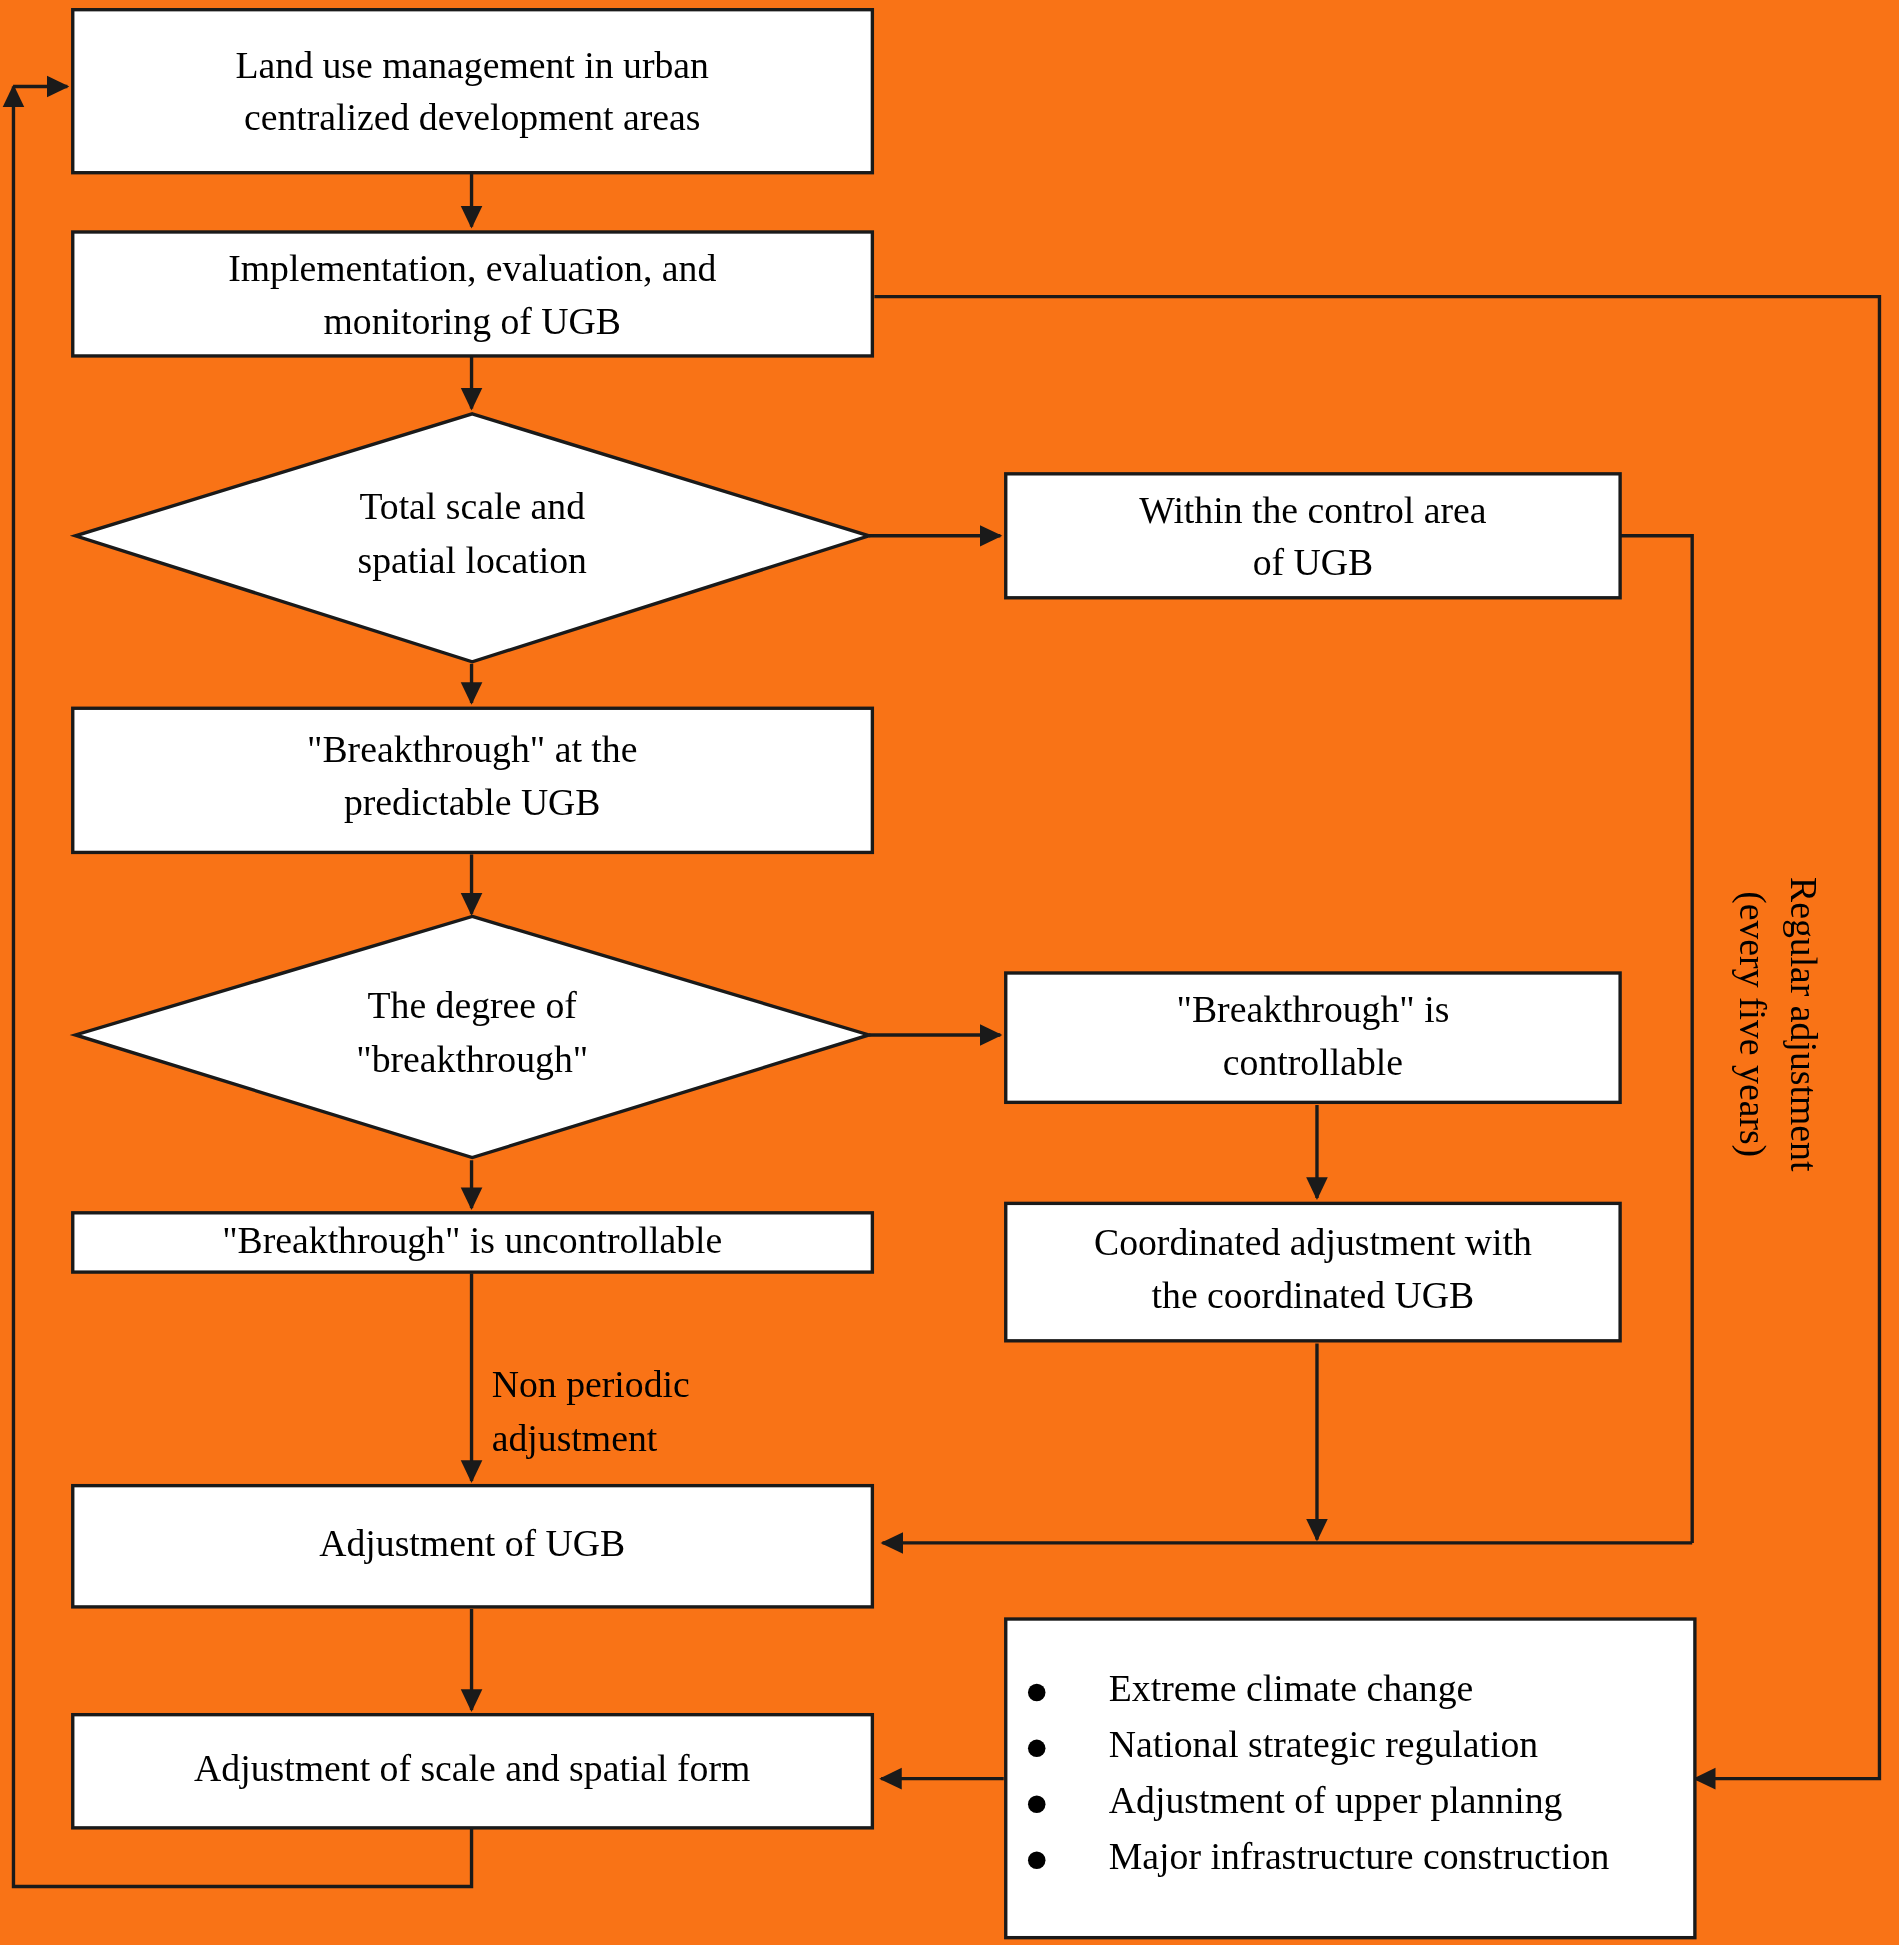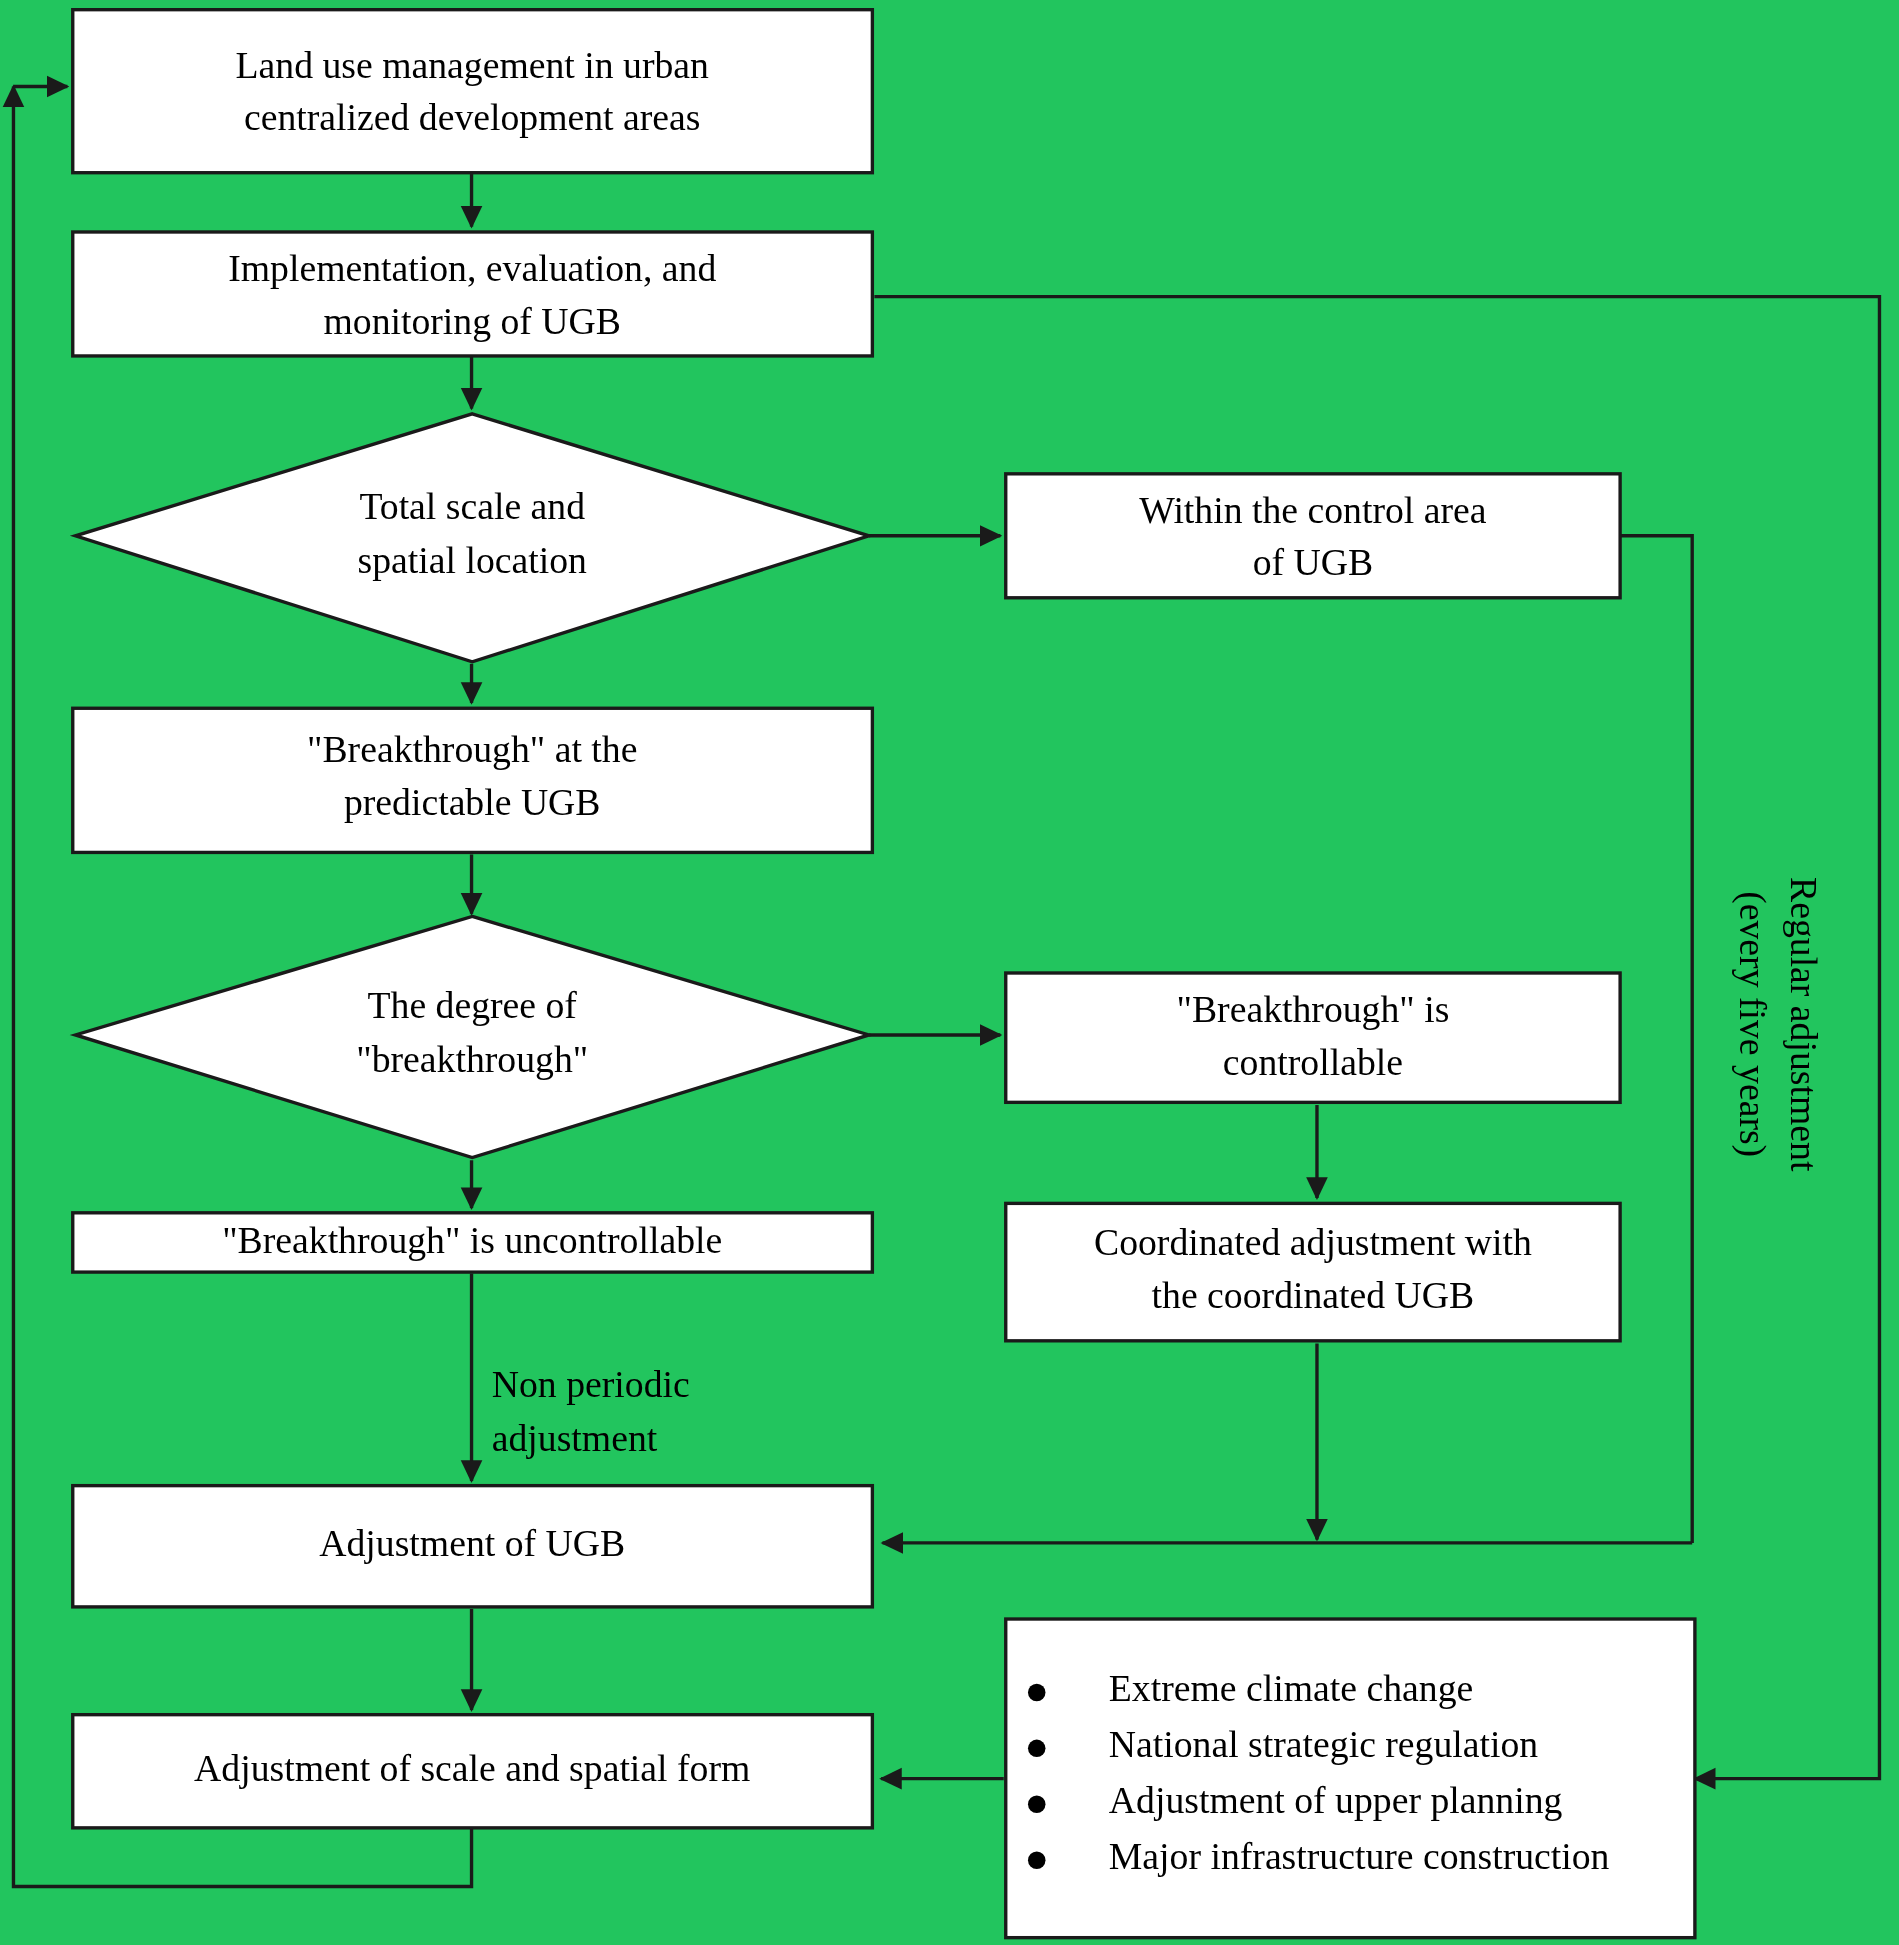--- a/index.html
+++ b/index.html
@@ -4,21 +4,21 @@
 <style>
   html, body {
     margin: 0;
     padding: 0;
     background: #ffffff;
   }
   #flowchart-root {
     position: relative;
     width: 1899px;
     height: 1946px;
-    background: #22c55e;
+    background: #f97316;
     font-family: "Liberation Serif", "DejaVu Serif", serif;
   }
   svg#flow-svg {
     position: absolute;
     top: 0;
     left: 0;
     width: 1899px;
     height: 1946px;
     display: block;
   }

